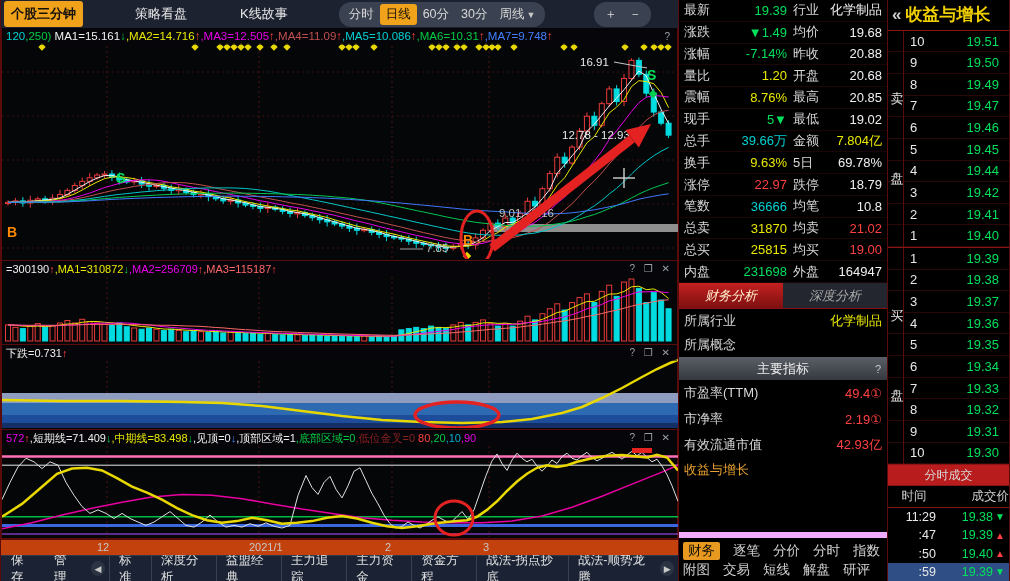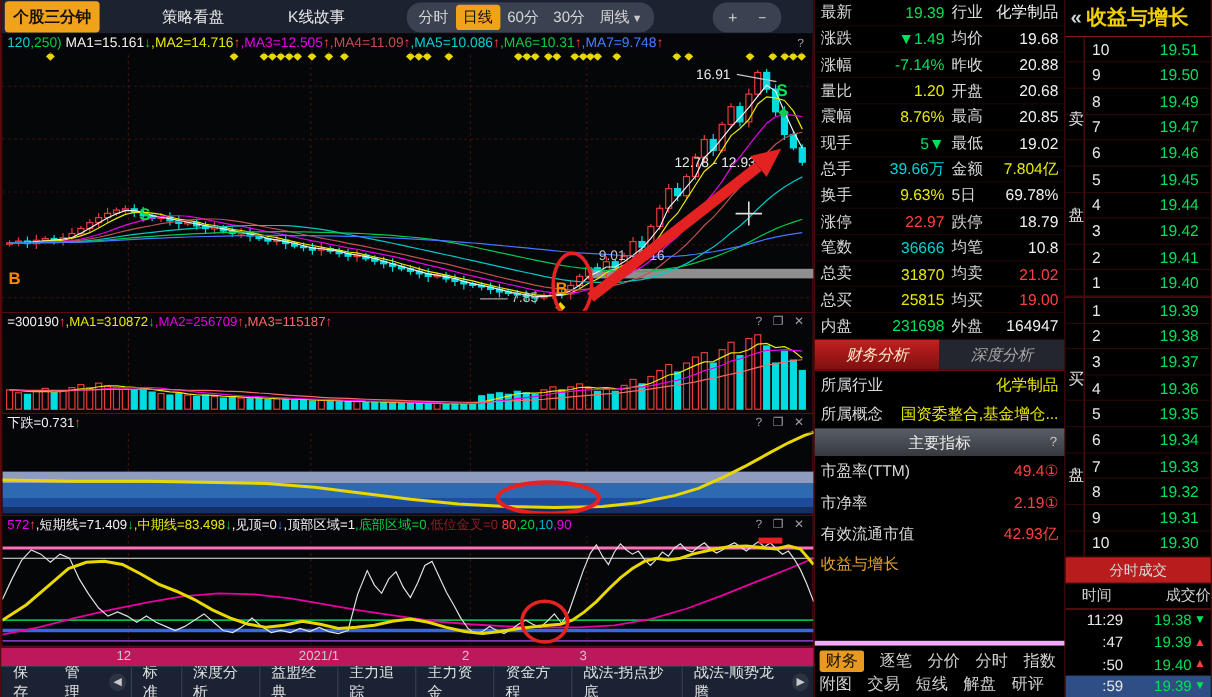--- a/index.html
+++ b/index.html
@@ -16,21 +16,21 @@
   .caret{color:#c8c8c8;font-size:9px;margin-left:2px;}
   .tb-collapse{margin-left:auto;color:#e8e8e8;font-weight:bold;font-size:13px;padding-right:2px;}
   
   .panel{position:relative;border:1px solid #5a0c0c;border-top:none;box-sizing:border-box;background:#050608;}
   .panel-header{position:absolute;top:0;left:0;right:0;height:16px;line-height:16px;font-size:11px;
                 padding:0 4px;z-index:6;display:flex;background:rgba(8,8,12,.55);white-space:nowrap;overflow:hidden;}
   .panel-header .segs{flex:1;overflow:hidden;}
   .win-icons{color:#9aa0a8;font-size:10px;letter-spacing:3px;margin-left:6px;}
   .panel svg{position:absolute;left:0;top:0;}
   
-  .xaxis{position:relative;height:16px;background:#be185d;border-top:1px solid #5a0c0c;box-sizing:border-box;}
+  .xaxis{position:relative;height:16px;background:#c2410c;border-top:1px solid #5a0c0c;box-sizing:border-box;}
   .xaxis span{position:absolute;top:1px;color:#c8c8c8;font-size:11px;}
   .toolbar-bottom{height:26px;background:#1a2233;display:flex;align-items:center;font-size:12.5px;color:#e0e0e0;box-sizing:border-box;border-top:1px solid #30394a;}
   .tbb-plain{padding:0 10px;}
   .tbb-tab{padding:0 9px;height:100%;display:flex;align-items:center;border-left:1px solid #39404e;}
   .tbb-tab:last-of-type{border-right:1px solid #39404e;}
   .nav-circle{width:15px;height:15px;border-radius:50%;background:#2c3444;color:#c8c8c8;font-size:9px;
               display:flex;align-items:center;justify-content:center;margin:0 4px;}
   .tbb-right{margin-left:auto;margin-right:4px;}
   
   .col-mid{width:210px;min-width:210px;background:#000;border-left:1px solid #5a0c0c;border-right:1px solid #5a0c0c;box-sizing:border-box;display:flex;flex-direction:column;}
@@ -48,21 +48,21 @@
   .info-row{height:24px;display:flex;align-items:center;font-size:13px;padding:0 5px;}
   .info-lab{color:#d8d8d8;margin-right:4px;}
   .info-val{flex:1;text-align:right;color:#e8e800;white-space:nowrap;overflow:hidden;}
   .section-bar{height:23px;background:linear-gradient(#5a5e66,#35393f);display:flex;align-items:center;font-size:13px;color:#ececec;position:relative;}
   .section-bar .t{flex:1;text-align:center;}
   .section-bar .h{position:absolute;right:6px;color:#c8c8c8;font-size:11px;}
   .metric-row{height:26px;display:flex;align-items:center;font-size:13px;padding:0 5px;}
   .metric-lab{color:#d8d8d8;}
   .metric-val{flex:1;text-align:right;color:#ff4040;}
   .growth-link{height:24px;display:flex;align-items:center;padding:0 5px;color:#e8a030;font-size:13px;}
-  .mid-tabs{margin-top:auto;border-top:4px solid #f0abfc;padding:3px 4px 2px 4px;}
+  .mid-tabs{margin-top:auto;border-top:6px solid #f0abfc;padding:3px 4px 2px 4px;}
   .mt-row{display:flex;align-items:center;gap:13px;height:19px;font-size:13.5px;color:#d0d0d0;}
   .mt-item.active{background:#e89a20;color:#14100a;padding:0 5px;border-radius:2px;}
   
   .col-right{flex:1;background:#000;display:flex;flex-direction:column;box-sizing:border-box;border-right:1px solid #5a0c0c;}
   .ob-header{height:30px;display:flex;align-items:center;border-bottom:1px solid #8a1515;}
   .ob-back{color:#d0d0d0;font-size:17px;font-weight:bold;padding:0 4px;}
   .ob-title{color:#f0d000;font-size:17px;font-weight:bold;}
   .ob-block{position:relative;height:218px;border-bottom:1px solid #8a1515;display:flex;flex-direction:column;}
   .ob-sidelabel{position:absolute;left:3px;top:0;bottom:0;width:13px;color:#e0e0e0;font-size:13px;
                 display:flex;flex-direction:column;justify-content:space-around;align-items:center;padding:28px 0;box-sizing:border-box;border-right:1px solid #5a0c0c;}
@@ -624,21 +624,20 @@
         <div class="ana-tab active">财务分析</div>
         <div class="ana-tab">深度分析</div>
       </div>
     <div id="info-rows">
         <div class="info-row">
           <span class="info-lab">所属行业</span>
           <span class="info-val">化学制品</span>
         </div>
         <div class="info-row">
           <span class="info-lab">所属概念</span>
-          <span class="info-val">国资委整合,基金增仓...</span>
         </div>
       </div>
     <div class="section-bar">
       <span class="t">主要指标</span>
       <span class="h">?</span>
     </div>
     <div id="metric-rows">
         <div class="metric-row">
           <span class="metric-lab">市盈率(TTM)</span>
           <span class="metric-val">49.4①</span>

